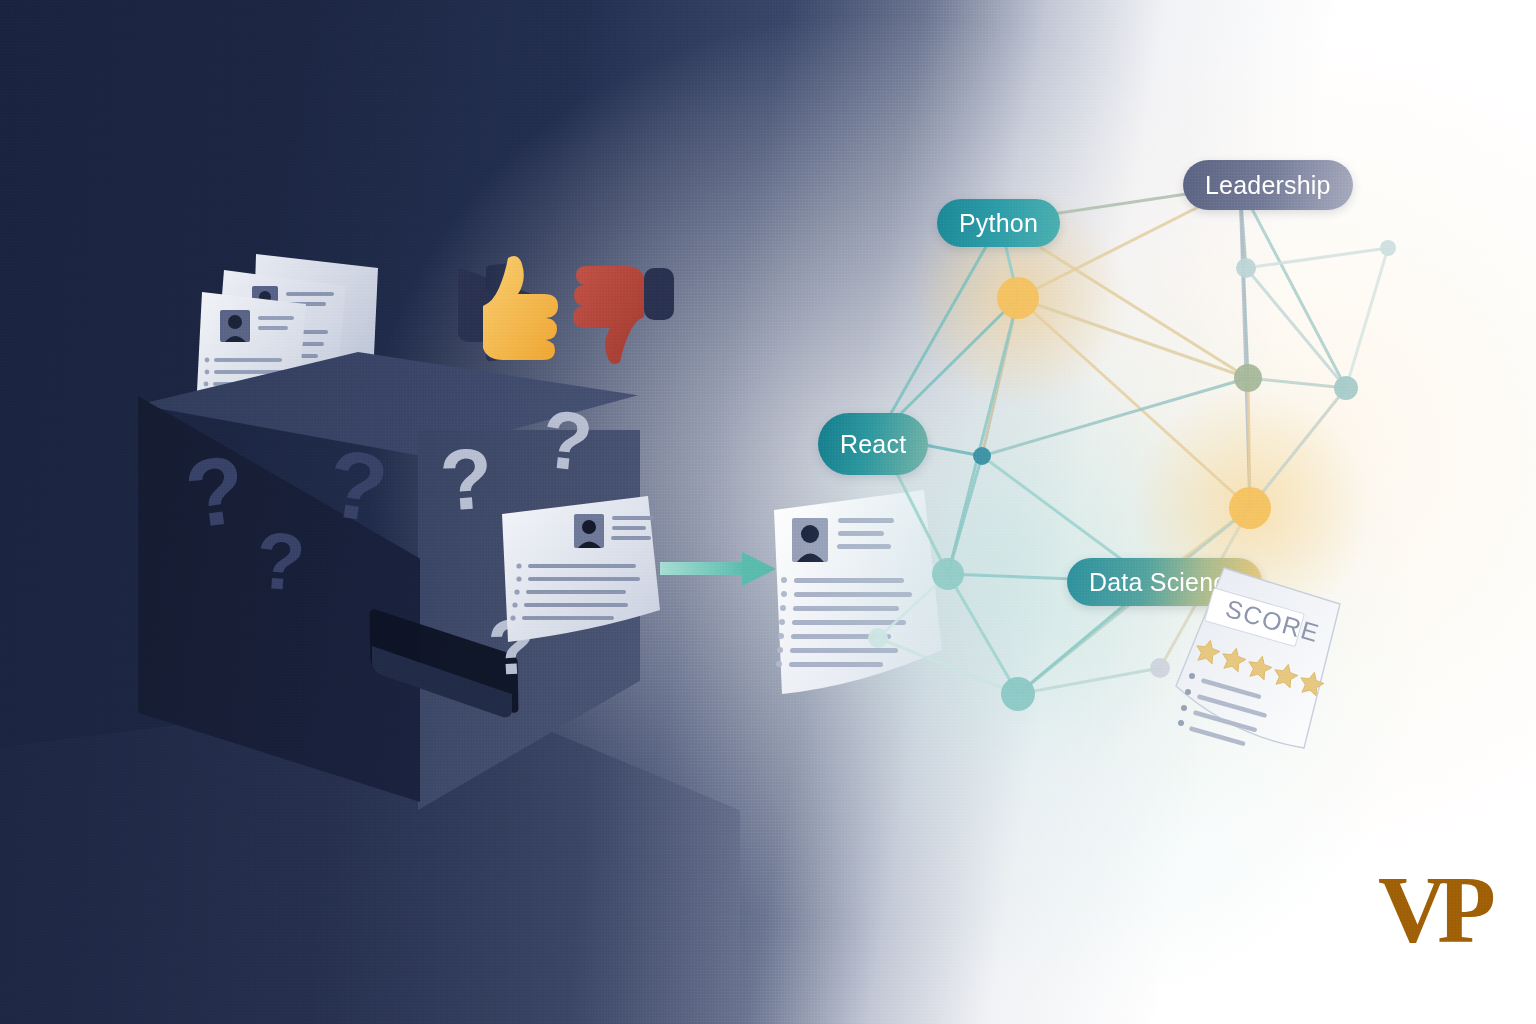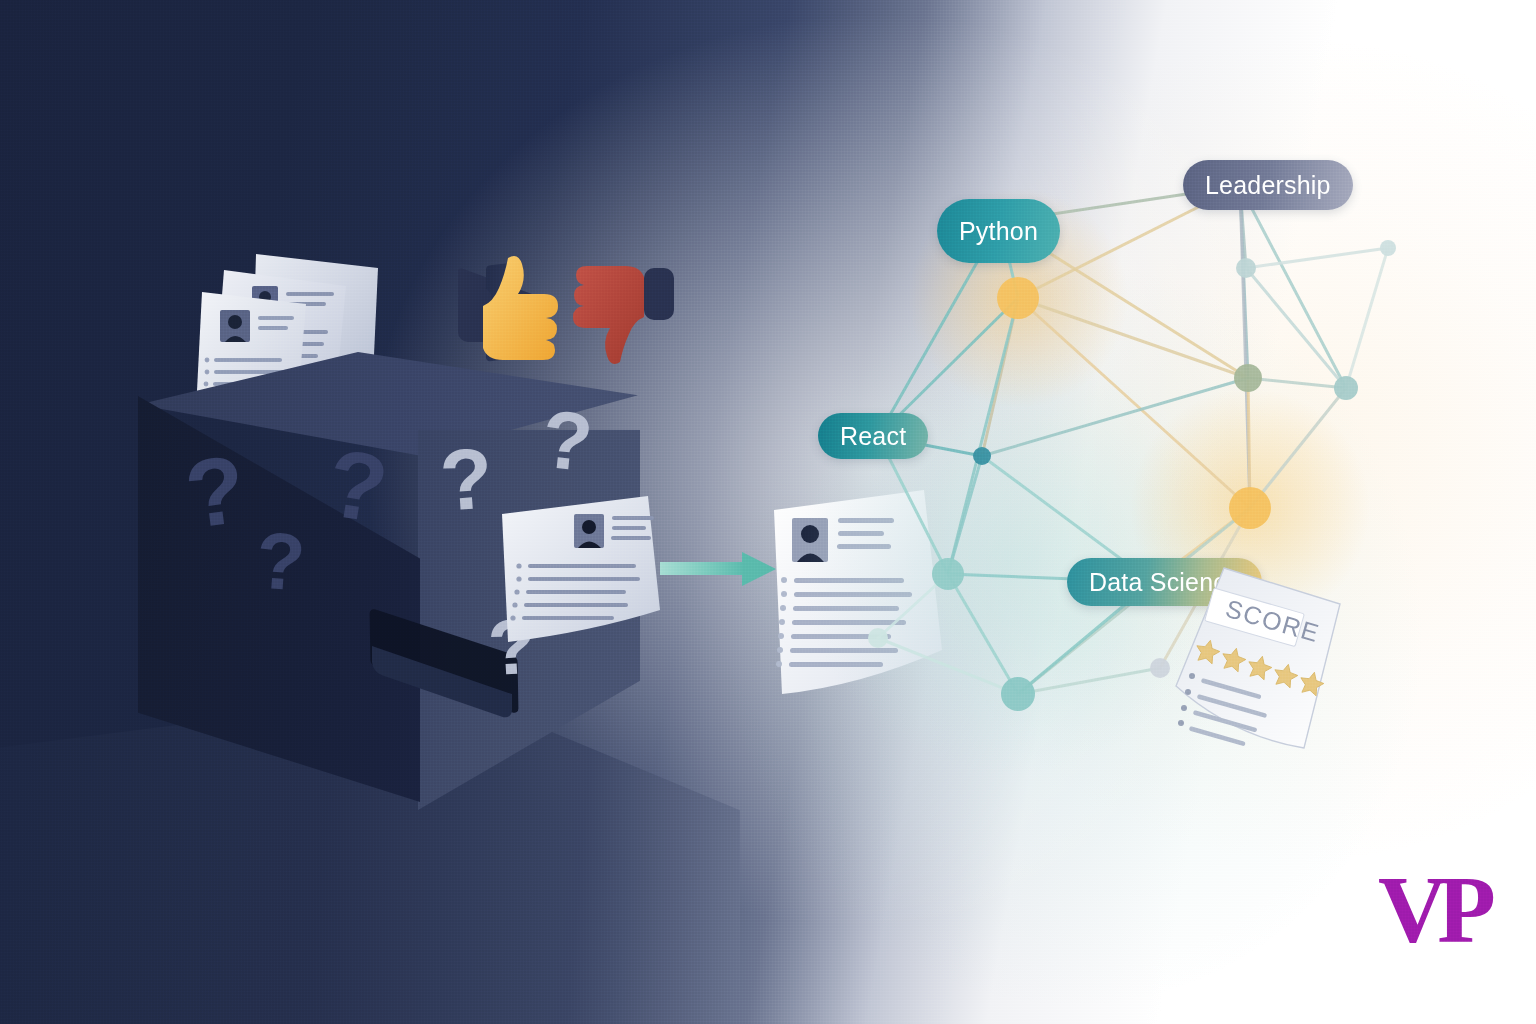--- a/index.html
+++ b/index.html
@@ -109,43 +109,43 @@
   .graph{ position:absolute; left:0; top:0; width:776px; height:1024px; }
 
   .pill{
     position:absolute; display:flex; align-items:center; justify-content:center;
     border-radius:999px; color:#ffffff; white-space:nowrap;
     font-family:"Liberation Sans", sans-serif; font-weight:400;
     letter-spacing:.2px;
     box-shadow:0 3px 10px rgba(60,80,100,.18);
   }
   .pill-python{
-    left:177px; top:199px; height:64px; padding:0 22px; font-size:25px;
+    left:177px; top:199px; height:48px; padding:0 22px; font-size:25px;
     background:linear-gradient(100deg,#1d8a99 0%,#2f9faa 50%,#4fb2b2 100%);
   }
   .pill-leadership{
     left:423px; top:160px; height:50px; padding:0 22px; font-size:25px;
     background:linear-gradient(100deg,#5d6585 0%,#757d99 48%,#a9adc0 100%);
   }
   .pill-react{
-    left:58px; top:413px; height:46px; padding:0 22px; font-size:25px;
+    left:58px; top:413px; height:62px; padding:0 22px; font-size:25px;
     background:linear-gradient(100deg,#15808f 0%,#2e99a0 45%,#79b6ab 100%);
   }
   .pill-datascience{
     left:307px; top:558px; height:48px; padding:0 22px; font-size:25px;
     background:linear-gradient(100deg,#2e93a0 0%,#56a5a2 40%,#a8bc92 68%,#ecca7e 100%);
   }
 
   
   .score-doc{ position:absolute; left:408px; top:560px; width:200px; height:200px; }
 
   
   .logo{
     position:absolute; left:1378px; top:862px; width:132px; height:96px;
-    color:#a21caf; font-family:"Liberation Serif", serif; font-weight:700;
+    color:#a16207; font-family:"Liberation Serif", serif; font-weight:700;
     font-size:96px; line-height:96px; letter-spacing:-10px;
   }
 </style>
 </head>
 <body>
 
 <div id="stage">
 
   <div class="bg-base"></div>
   <div class="bg-glow"></div>

